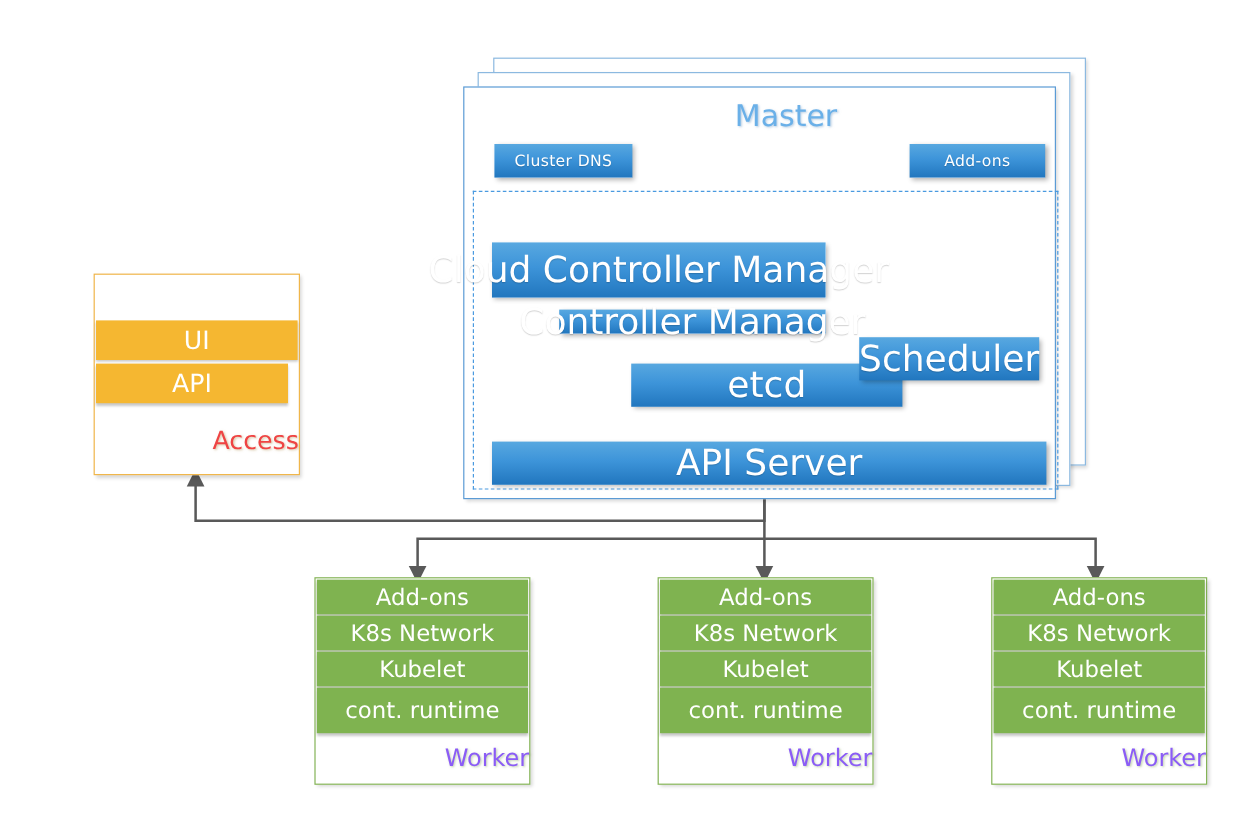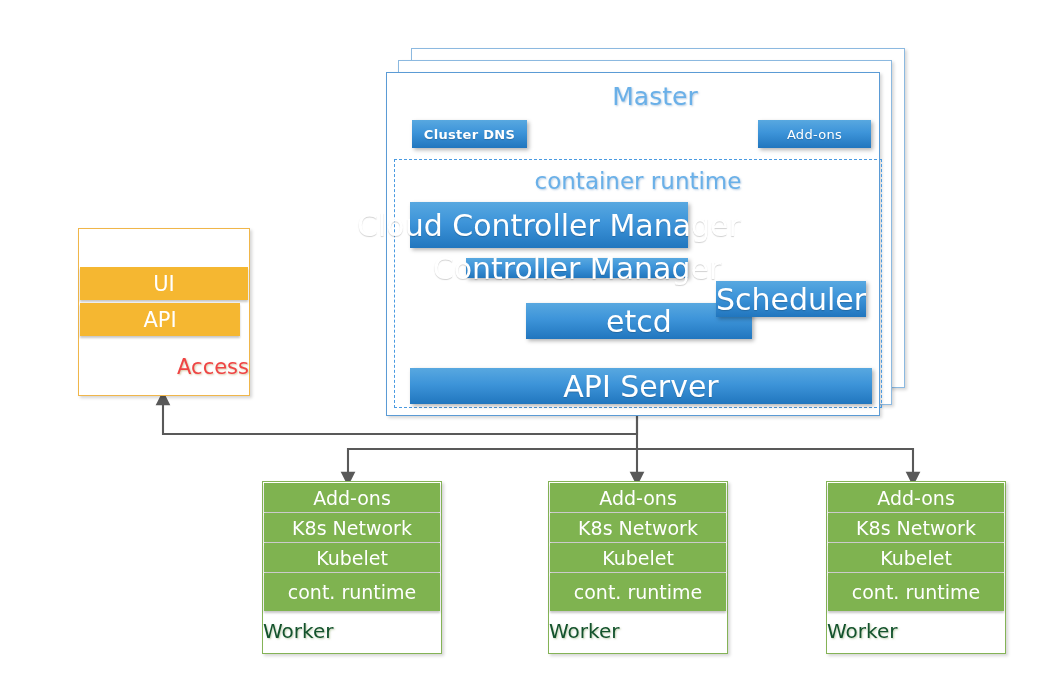--- a/index.html
+++ b/index.html
@@ -63,21 +63,21 @@
   .worker-outer{
     border:1.3px solid #84b356;background:#ffffff;
     box-shadow:2px 2px 3px rgba(0,0,0,.17);
   }
   .green-row{
     background:#7fb350;color:#ffffff;font-size:19px;
     display:flex;align-items:center;justify-content:center;
     box-shadow:0 2px 2px rgba(0,0,0,.22);white-space:nowrap;
   }
   .worker-label{
-    color:#14532d;font-size:20px;text-align:left;
+    color:#8b5cf6;font-size:20px;text-align:right;
     text-shadow:1px 1px 2px rgba(140,170,110,.55);white-space:nowrap;
   }
 
   
   #wires{position:absolute;left:0;top:0;width:1040px;height:690px;pointer-events:none;}
 </style>
 </head>
 <body>
 
 <div id="canvas">
@@ -108,25 +108,24 @@
     </g>
   </svg>
 
   <div class="abs master-frame back" style="left:411px;top:48px;width:494px;height:340px;"></div>
   <div class="abs master-frame back" style="left:398px;top:60px;width:494px;height:345px;"></div>
 
   <div class="abs master-frame" style="left:386px;top:72px;width:494px;height:344px;"></div>
 
   <div class="abs soft-label master-title" style="left:408px;top:82px;width:494px;">Master</div>
 
-  <div class="abs blue-box small" style="left:412px;top:120px;width:115px;height:28px;font-weight:bold;">Cluster DNS</div>
+  <div class="abs blue-box small" style="left:412px;top:120px;width:115px;height:28px;">Cluster DNS</div>
   <div class="abs blue-box small" style="left:758px;top:120px;width:113px;height:28px;">Add-ons</div>
 
   <div class="abs dashed-box" style="left:394px;top:159px;width:488px;height:249px;"></div>
-  <div class="abs soft-label runtime-title" style="left:394px;top:168px;width:488px;">container runtime</div>
 
   <div class="abs blue-box big" style="left:410px;top:202px;width:278px;height:46px;">Cloud Controller Manager</div>
 
   <div class="abs blue-box big" style="left:466px;top:258px;width:222px;height:20px;">Controller Manager</div>
 
   <div class="abs blue-box big" style="left:526px;top:303px;width:226px;height:36px;">etcd</div>
 
   <div class="abs blue-box big" style="left:716px;top:240px;width:150px;height:36px;margin-top:41px;">Scheduler</div>
 
   <div class="abs blue-box big" style="left:410px;top:368px;width:462px;height:36px;">API Server</div>

